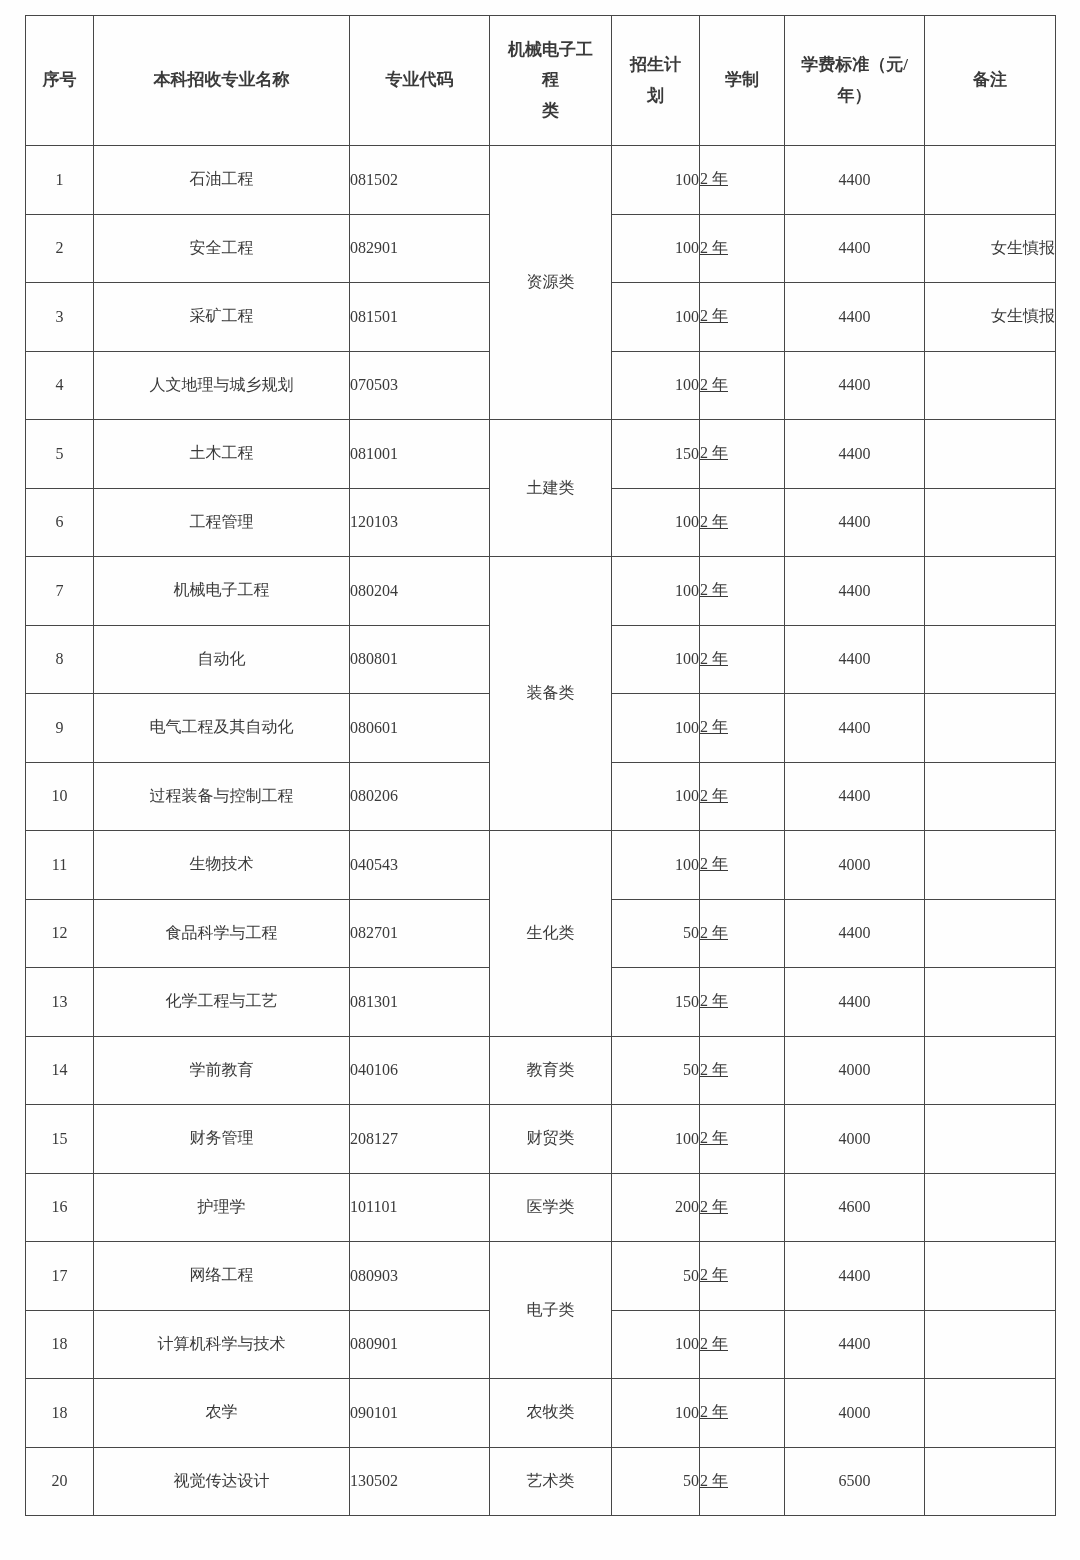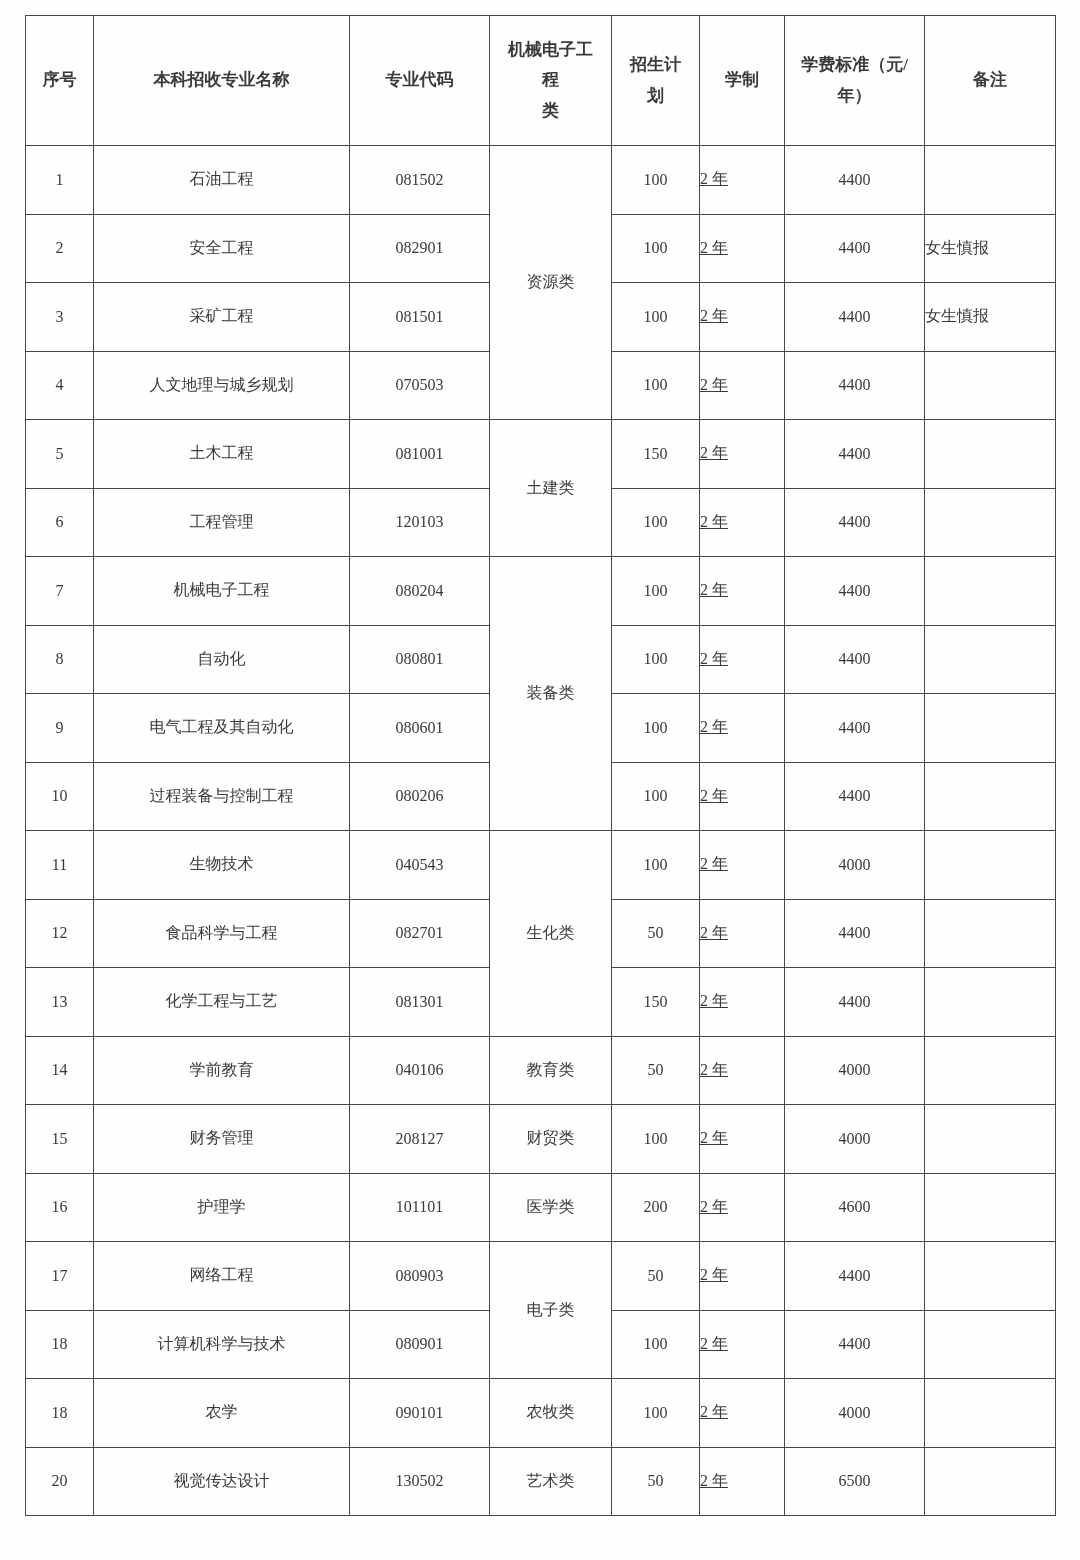--- a/index.html
+++ b/index.html
@@ -49,26 +49,26 @@
     line-height: 1.8;
     padding: 0 10px;
   }
   table.admissions td {
     vertical-align: middle;
     padding: 0;
   }
   
   td.c-index    { text-align: center; }
   td.c-major    { text-align: center; }
-  td.c-code     { text-align: center; }
+  td.c-code     { text-align: left; }
   td.c-category { text-align: center; }
-  td.c-plan     { text-align: center; padding-right: 13px; }
+  td.c-plan     { text-align: right; padding-right: 13px; }
   td.c-duration { text-align: left;  padding-left: 10px; text-decoration: underline; }
   td.c-tuition  { text-align: center; }
-  td.c-remark   { text-align: left;  padding-left: 10px; }
+  td.c-remark   { text-align: right;  padding-left: 10px; }
 </style>
 </head>
 <body>
 
 <div class="page">
   <table class="admissions">
     <colgroup>
         <col style="width: 68px;">
         <col style="width: 256px;">
         <col style="width: 140px;">

